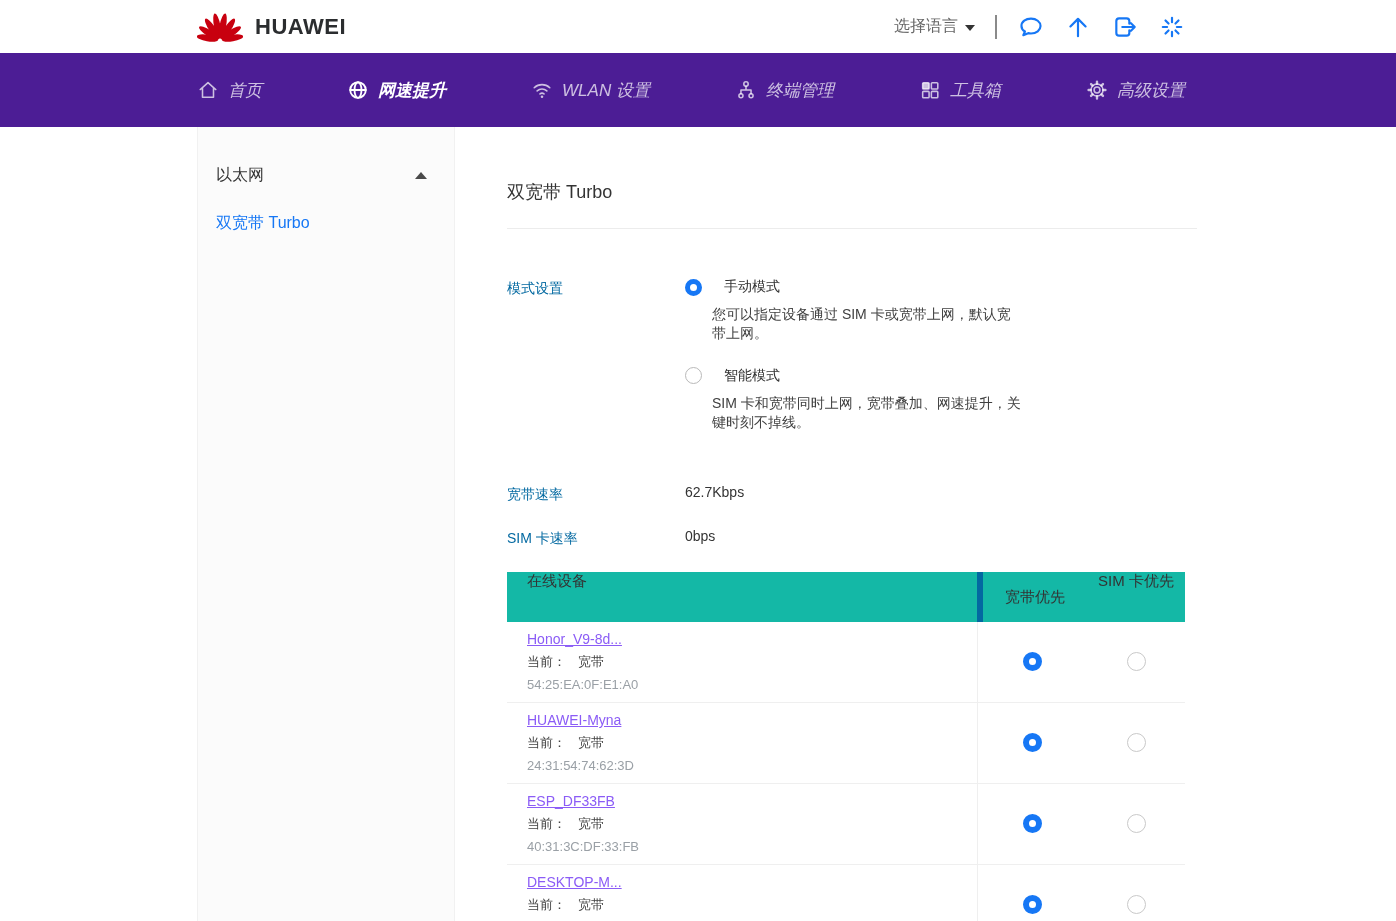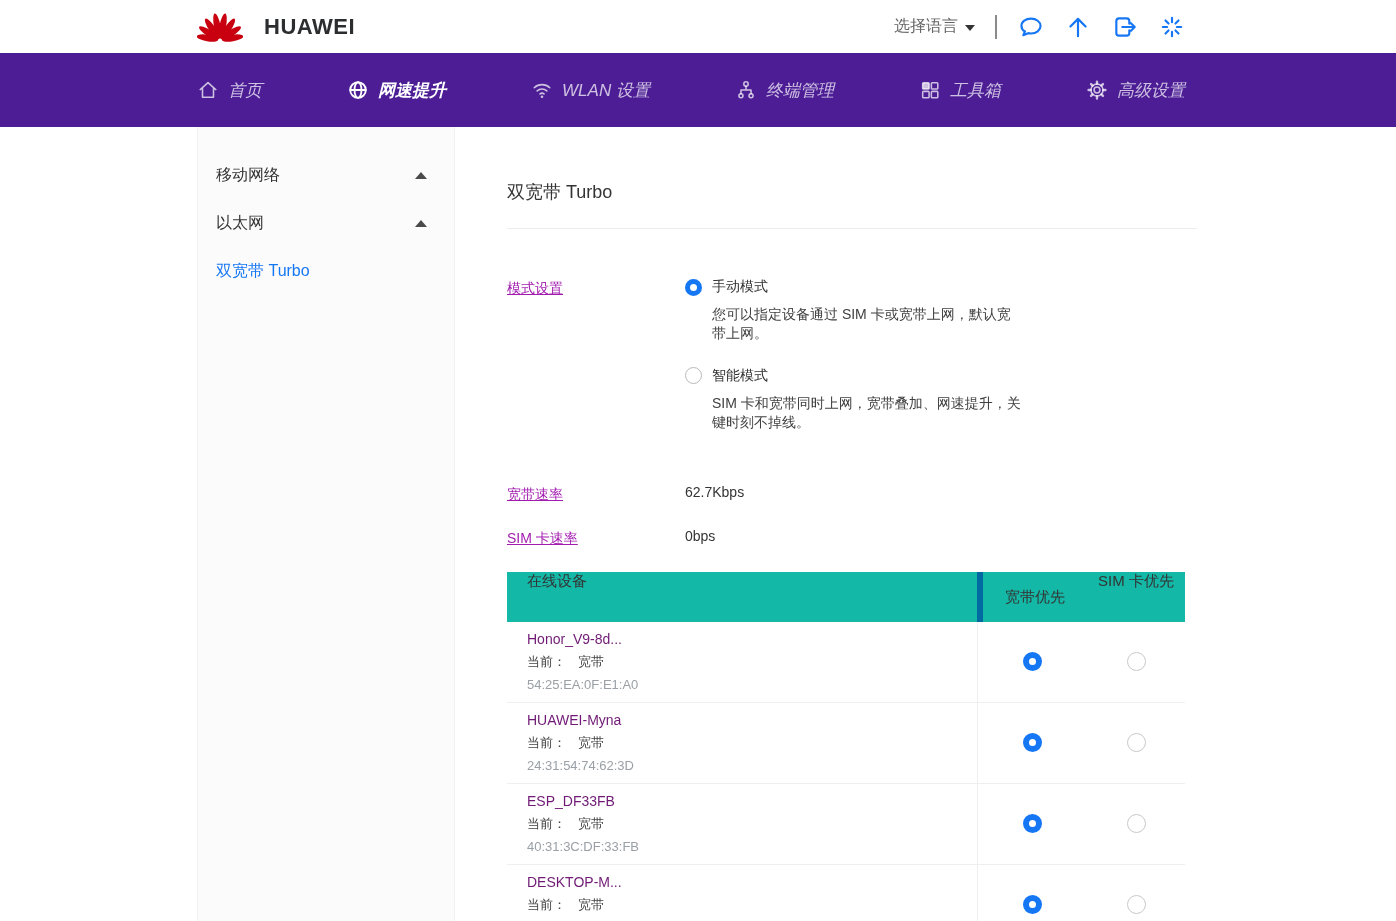--- a/index.html
+++ b/index.html
@@ -2,21 +2,21 @@
 <html><head>
 <meta charset="utf-8">
 <style>
   * { margin:0; padding:0; box-sizing:border-box; }
   html,body { width:1396px; height:921px; overflow:hidden; }
   body { font-family:"Liberation Sans","DejaVu Sans",sans-serif; background:#ffffff; color:#333; }
   .page { position:relative; width:1396px; height:921px; overflow:hidden; }
 
   
   .topbar { height:53px; display:flex; align-items:center; padding:0 211px 0 197px; background:#fff; }
-  .logo { display:flex; align-items:center; gap:21px; }
+  .logo { display:flex; align-items:center; gap:12px; }
   .brand-text { font-size:22px; font-weight:bold; color:#2b2d2f; letter-spacing:.5px; }
   .top-right { margin-left:auto; display:flex; align-items:center; gap:20px; }
   .lang { display:flex; align-items:center; gap:7px; font-size:16px; color:#666; cursor:pointer; }
   .caret-down { width:0; height:0; border-left:5px solid transparent; border-right:5px solid transparent; border-top:6px solid #333; margin-top:2px; }
   .v-divider { width:2px; height:24px; background:#8a8a8a; }
   .top-icon { width:27px; height:27px; display:flex; align-items:center; justify-content:center; cursor:pointer; }
   .top-icon svg { stroke:#1677f5; fill:none; stroke-width:2; stroke-linecap:round; stroke-linejoin:round; }
 
   
   .nav { height:74px; background:#4c1d95; display:flex; align-items:center;font-style:italic; }
@@ -34,42 +34,42 @@
   .side-item .tri-up { width:0; height:0; border-left:6px solid transparent; border-right:6px solid transparent; border-bottom:7px solid #4a4a4a; }
   .side-item.active { color:#1677f5; }
 
   .main { flex:1; padding:53px 0 0 52px; }
   .page-title { font-size:18px; font-weight:normal; color:#333; }
   .title-divider { width:690px; height:1px; background:#ececec; margin-top:24px; }
 
   
   .form { margin-top:49px; }
   .form-row { display:flex; margin-bottom:28px; }
-  .form-label { width:178px; flex:none; font-size:14px; color:#a21caf; padding-top:2px;text-decoration:underline; }
+  .form-label { width:178px; flex:none; font-size:14px; color:#0369a1; padding-top:2px; }
   .mode-option { margin-bottom:24px; }
-  .option-head { display:flex; align-items:center; gap:10px; cursor:pointer; }
+  .option-head { display:flex; align-items:center; gap:22px; cursor:pointer; }
   .radio { width:17px; height:17px; border-radius:50%; border:1px solid #b9b9b9; background:#fff; flex:none; }
   .radio.checked { border:5px solid #1677f5; }
   .option-label { font-size:14px; color:#333; }
   .option-desc { margin:9px 0 0 27px; width:312px; font-size:14px; color:#404040; line-height:1.35; }
   .stat-row { display:flex; margin-bottom:24px; }
   .stat-value { font-size:14px; color:#333; }
 
   
   .devices { width:678px; margin-top:23px; }
   .t-head { display:flex; background:#14b8a6; height:50px; align-items:flex-start; }
   .t-col-dev { flex:1; padding-left:20px; font-size:15px; color:#333; }
   .t-col-bb { width:110px; flex:none; text-align:center; font-size:15px; color:#333; line-height:1.15; }
   .t-col-sim { width:98px; flex:none; text-align:center; font-size:15px; color:#333; line-height:1.15; padding:0 6px; }
   .t-head .t-col-bb { border-left:6px solid #0369a1; height:100%; display:flex; align-items:center; justify-content:center; }
   .t-row { display:flex; align-items:center; height:81px; border-bottom:1px solid #efefef; }
   .t-row .cell-dev { flex:1; padding-left:20px; }
   .t-row .cell-bb { width:110px; flex:none; display:flex; align-items:center; justify-content:center; border-left:1px solid #efefef; height:100%; }
   .t-row .cell-sim { width:98px; flex:none; display:flex; align-items:center; justify-content:center; }
-  .dev-name { font-size:14px; color:#701a75; }
+  .dev-name { font-size:14px; color:#8b5cf6;text-decoration:underline; }
   .dev-current { font-size:13px; color:#444; margin-top:6px; }
   .dev-current .cur-val { margin-left:12px; }
   .dev-mac { font-size:13px; color:#9aa0a6; margin-top:6px; }
   .t-radio { width:19px; height:19px; border-radius:50%; border:1px solid #c9c9c9; background:#fff; cursor:pointer; }
   .t-radio.checked { border:6px solid #1677f5; }
 </style>
 </head>
 <body>
 
 <div class="page">
@@ -181,24 +181,20 @@
         <span>高级设置</span>
       </div>
     </div>
   </div>
 
   <div class="content">
     <div class="gutter"></div>
 
     <div class="sidebar">
       <div class="side-item">
-        <span>移动网络</span>
-        <span class="tri-up"></span>
-      </div>
-      <div class="side-item">
         <span>以太网</span>
         <span class="tri-up"></span>
       </div>
       <div class="side-item active">
         <span>双宽带 Turbo</span>
       </div>
     </div>
 
     <div class="main">
       <h1 class="page-title">双宽带 Turbo</h1>

